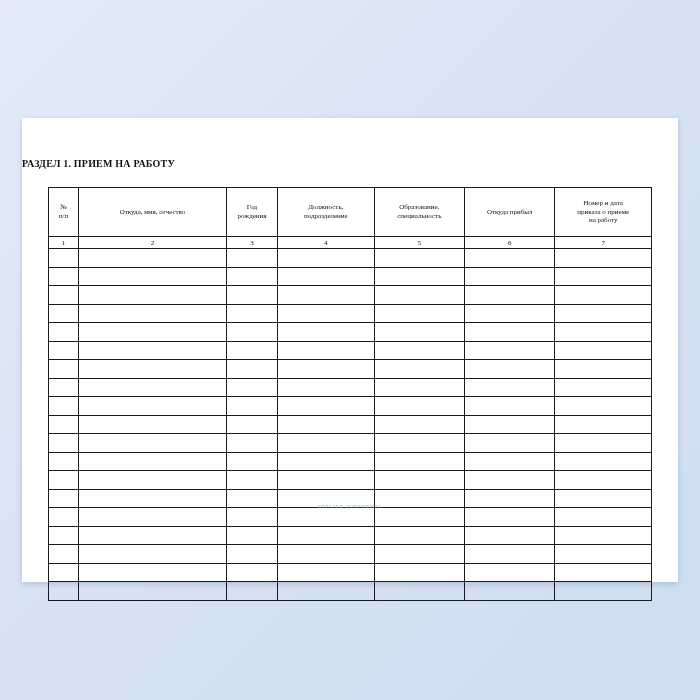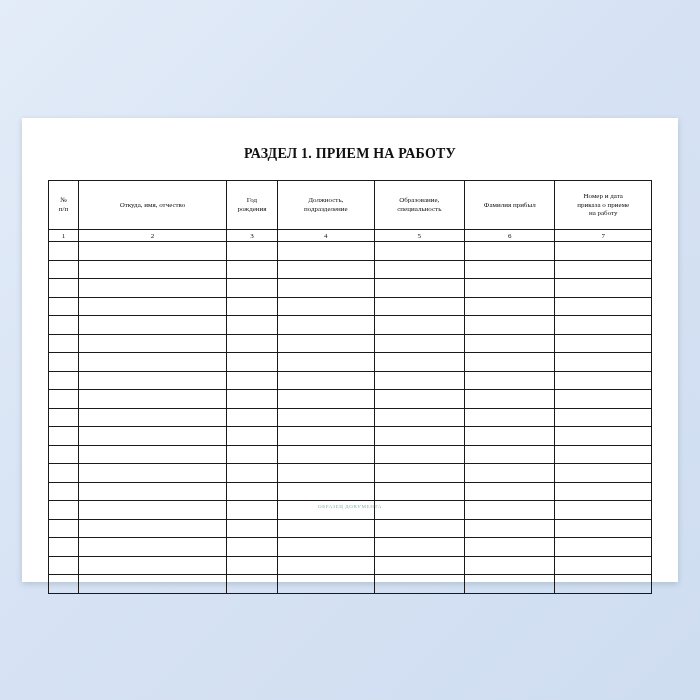--- a/index.html
+++ b/index.html
@@ -22,26 +22,25 @@
   .page {
     position: absolute;
     left: 22px;
     top: 118px;
     width: 656px;
     height: 464px;
     background: #ffffff;
     box-shadow: 0 2px 6px rgba(40, 60, 90, 0.20);
   }
   .doc-title {
-    text-align: center;
-    font-size: 14px;
+    font-size: 10px;
     font-weight: bold;
     letter-spacing: 0.2px;
     color: #111;
-    margin-top: 28px;
+    margin-top: 40px;
     margin-bottom: 0;
   }
   .table-wrap {
     margin: 18px 26px 0 26px;
   }
   table.reg {
     border-collapse: collapse;
     width: 100%;
     table-layout: fixed;
   }
@@ -106,21 +105,21 @@
             <col class="col6">
             <col class="col7">
         </colgroup>
         <thead>
           <tr>
             <th>№<br>п/п</th>
             <th>Откуда, имя, отчество</th>
             <th>Год<br>рождения</th>
             <th>Должность,<br>подразделение</th>
             <th>Образование,<br>специальность</th>
-            <th>Фамилия прибыл</th>
+            <th>Откуда прибыл</th>
             <th>Номер и дата<br>приказа о приеме<br>на работу</th>
           </tr>
         </thead>
         <tbody>
           <tr>
             <td class="numrow">1</td>
             <td class="numrow">2</td>
             <td class="numrow">3</td>
             <td class="numrow">4</td>
             <td class="numrow">5</td>

